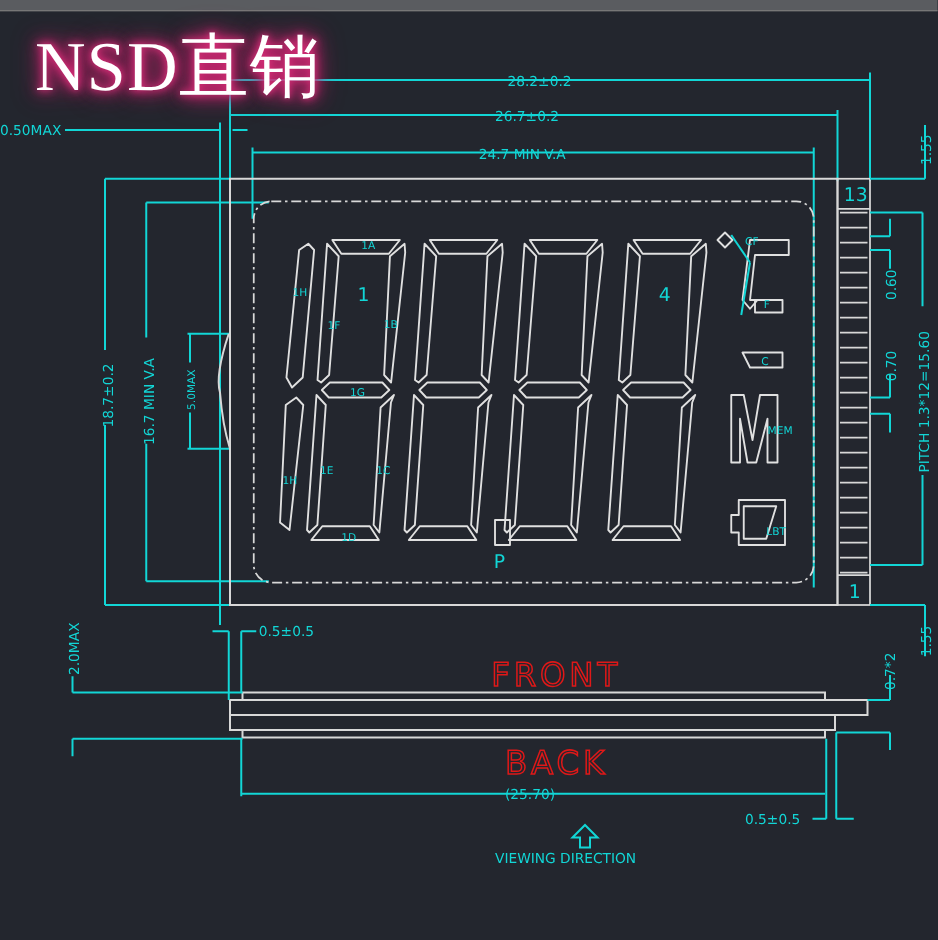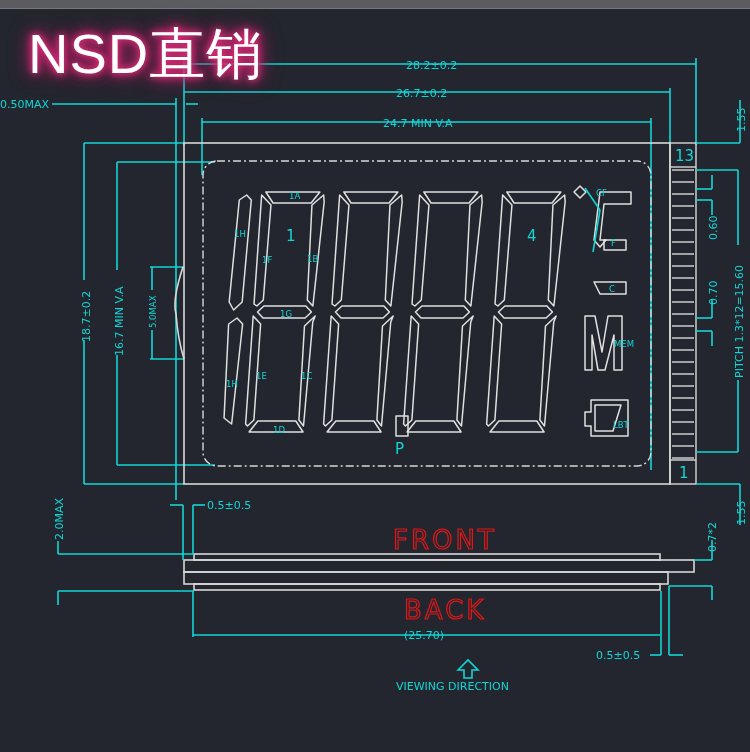--- a/index.html
+++ b/index.html
@@ -8,21 +8,21 @@
   #drawing { position:absolute; left:0; top:0; }
   .dim { stroke:#12d6d6; stroke-width:1.6; fill:none; }
   .body { stroke:#d8d8d8; stroke-width:1.6; fill:none; }
   .dash { stroke:#d8d8d8; stroke-width:1.4; fill:none; stroke-dasharray:8 3 2 3; }
   .seg { stroke:#e0e0e0; stroke-width:1.5; fill:none; stroke-linejoin:round; }
   .ctext { fill:#12d6d6; font-family:"DejaVu Sans", sans-serif; font-size:11px; }
   .ctext-sm { fill:#12d6d6; font-family:"DejaVu Sans", sans-serif; font-size:8.5px; }
   .ctext-lg { fill:#12d6d6; font-family:"DejaVu Sans", sans-serif; font-size:15px; }
   .rtext { fill:none; stroke:#e01818; stroke-width:1.2; font-family:"DejaVu Sans", sans-serif; font-size:26px; letter-spacing:3px; }
   .pin { stroke:#d8d8d8; stroke-width:1.4; fill:none; }
-  #brand { position:absolute; left:28px; top:22px; font-family:Liberation Sans, sans-serif; font-size:56px; color:#ffffff; font-weight:normal;
+  #brand { position:absolute; left:28px; top:22px; font-family:Liberation Serif, serif; font-size:56px; color:#ffffff; font-weight:normal;
            text-shadow:0 0 6px #e0307a,0 0 10px #d8287a,0 0 16px #c8206c,0 0 22px #b81a62; letter-spacing:1px; line-height:64px; }
 </style>
 </head>
 <body>
 
 <div id="topbar"></div>
 
 <svg id="drawing" width="750" height="752" viewBox="0 0 750 752">
 
   <g>

